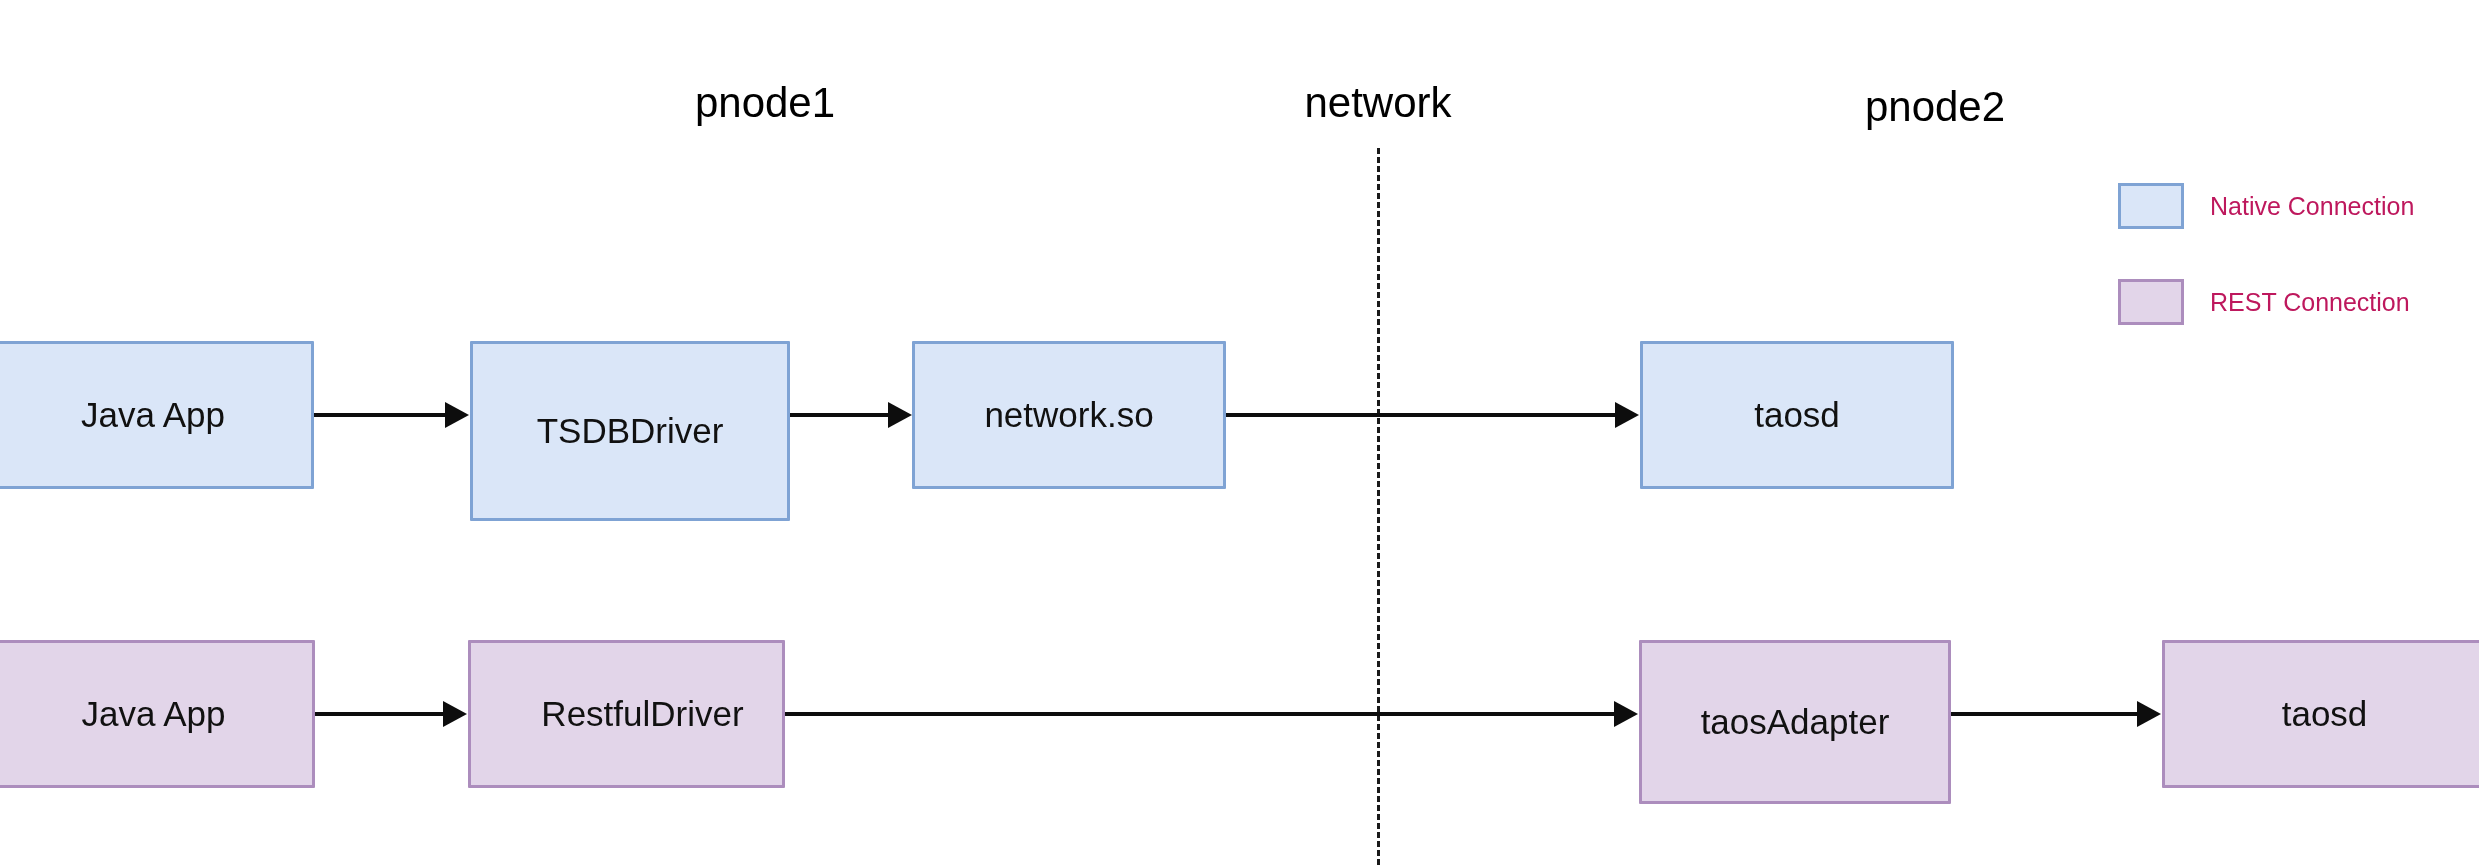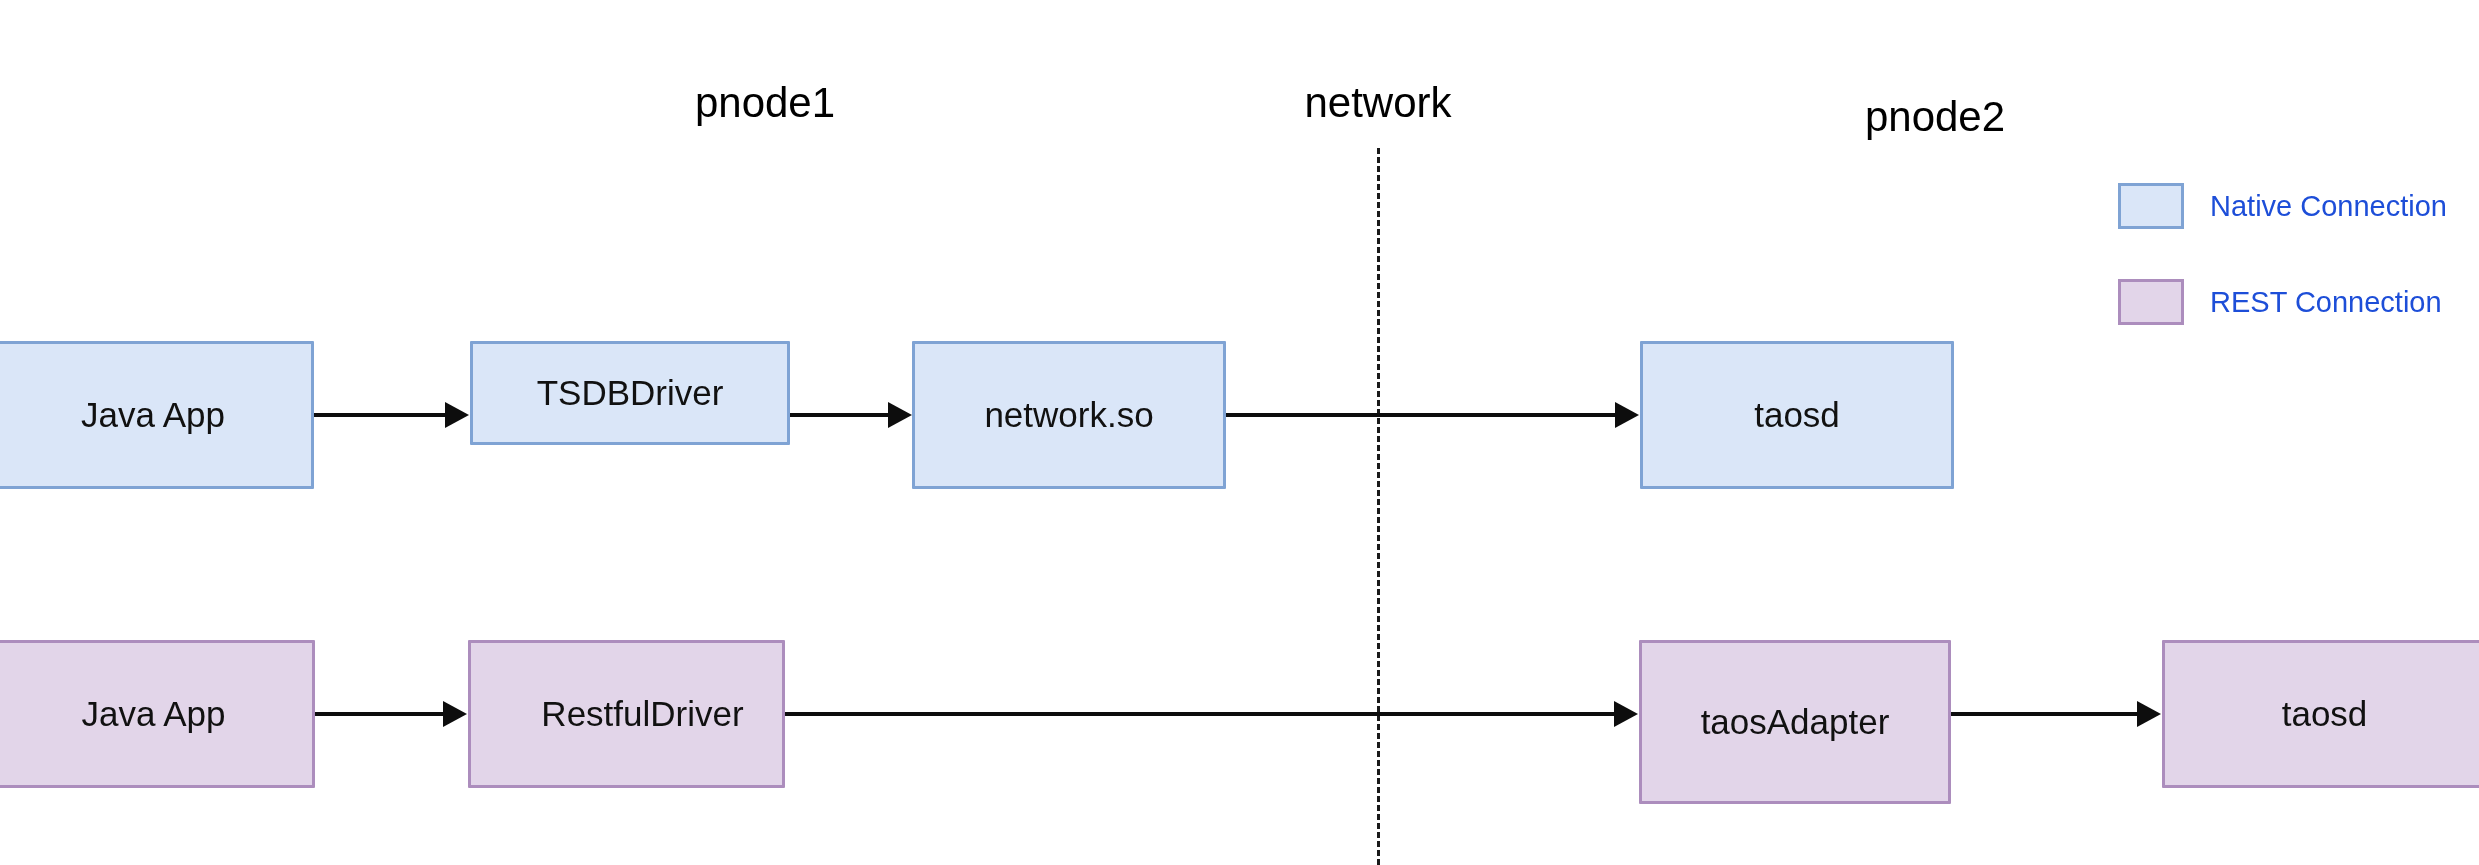--- a/index.html
+++ b/index.html
@@ -101,36 +101,36 @@
   }
   .legend-swatch.native {
     background: #dae6f8;
     border-color: #7fa3d4;
   }
   .legend-swatch.rest {
     background: #e2d5e9;
     border-color: #ac8dbd;
   }
   .legend-text {
-    font-size: 29px;
-    color: #1d4ed8;
+    font-size: 25px;
+    color: #be185d;
     white-space: nowrap;
     font-family: "Liberation Sans", sans-serif;
   }
 </style>
 </head>
 <body>
 
 <div id="canvas">
 
   <div class="col-header" style="left:765px; top:82px;">pnode1</div>
 
   <div class="col-header" style="left:1378px; top:82px;">network</div>
 
-  <div class="col-header" style="left:1935px; top:96px;">pnode2</div>
+  <div class="col-header" style="left:1935px; top:86px;">pnode2</div>
 
   <div class="network-divider" style="left:1377px; top:148px; height:717px;"></div>
 
   <div class="legend" style="left:0; top:0; width:2479px; height:865px; pointer-events:none;">
 
     <div class="legend-row" style="left:2118px; top:183px;">
       <span class="legend-swatch native"></span>
       <span class="legend-text">Native Connection</span>
     </div>
 
@@ -140,21 +140,21 @@
     </div>
   </div>
 
   <div class="node native" style="left:-8px; top:341px; width:322px; height:148px;">
     <span class="node-label">Java App</span>
   </div>
 
   <div class="conn" style="left:314px; top:413px; width:133px;"></div>
   <div class="arrowhead" style="left:445px; top:402px;"></div>
 
-  <div class="node native" style="left:470px; top:341px; width:320px; height:104px;">
+  <div class="node native" style="left:470px; top:341px; width:320px; height:180px;">
     <span class="node-label">TSDBDriver</span>
   </div>
 
   <div class="conn" style="left:790px; top:413px; width:101px;"></div>
   <div class="arrowhead" style="left:888px; top:402px;"></div>
 
   <div class="node native" style="left:912px; top:341px; width:314px; height:148px;">
     <span class="node-label">network.so</span>
   </div>
 

